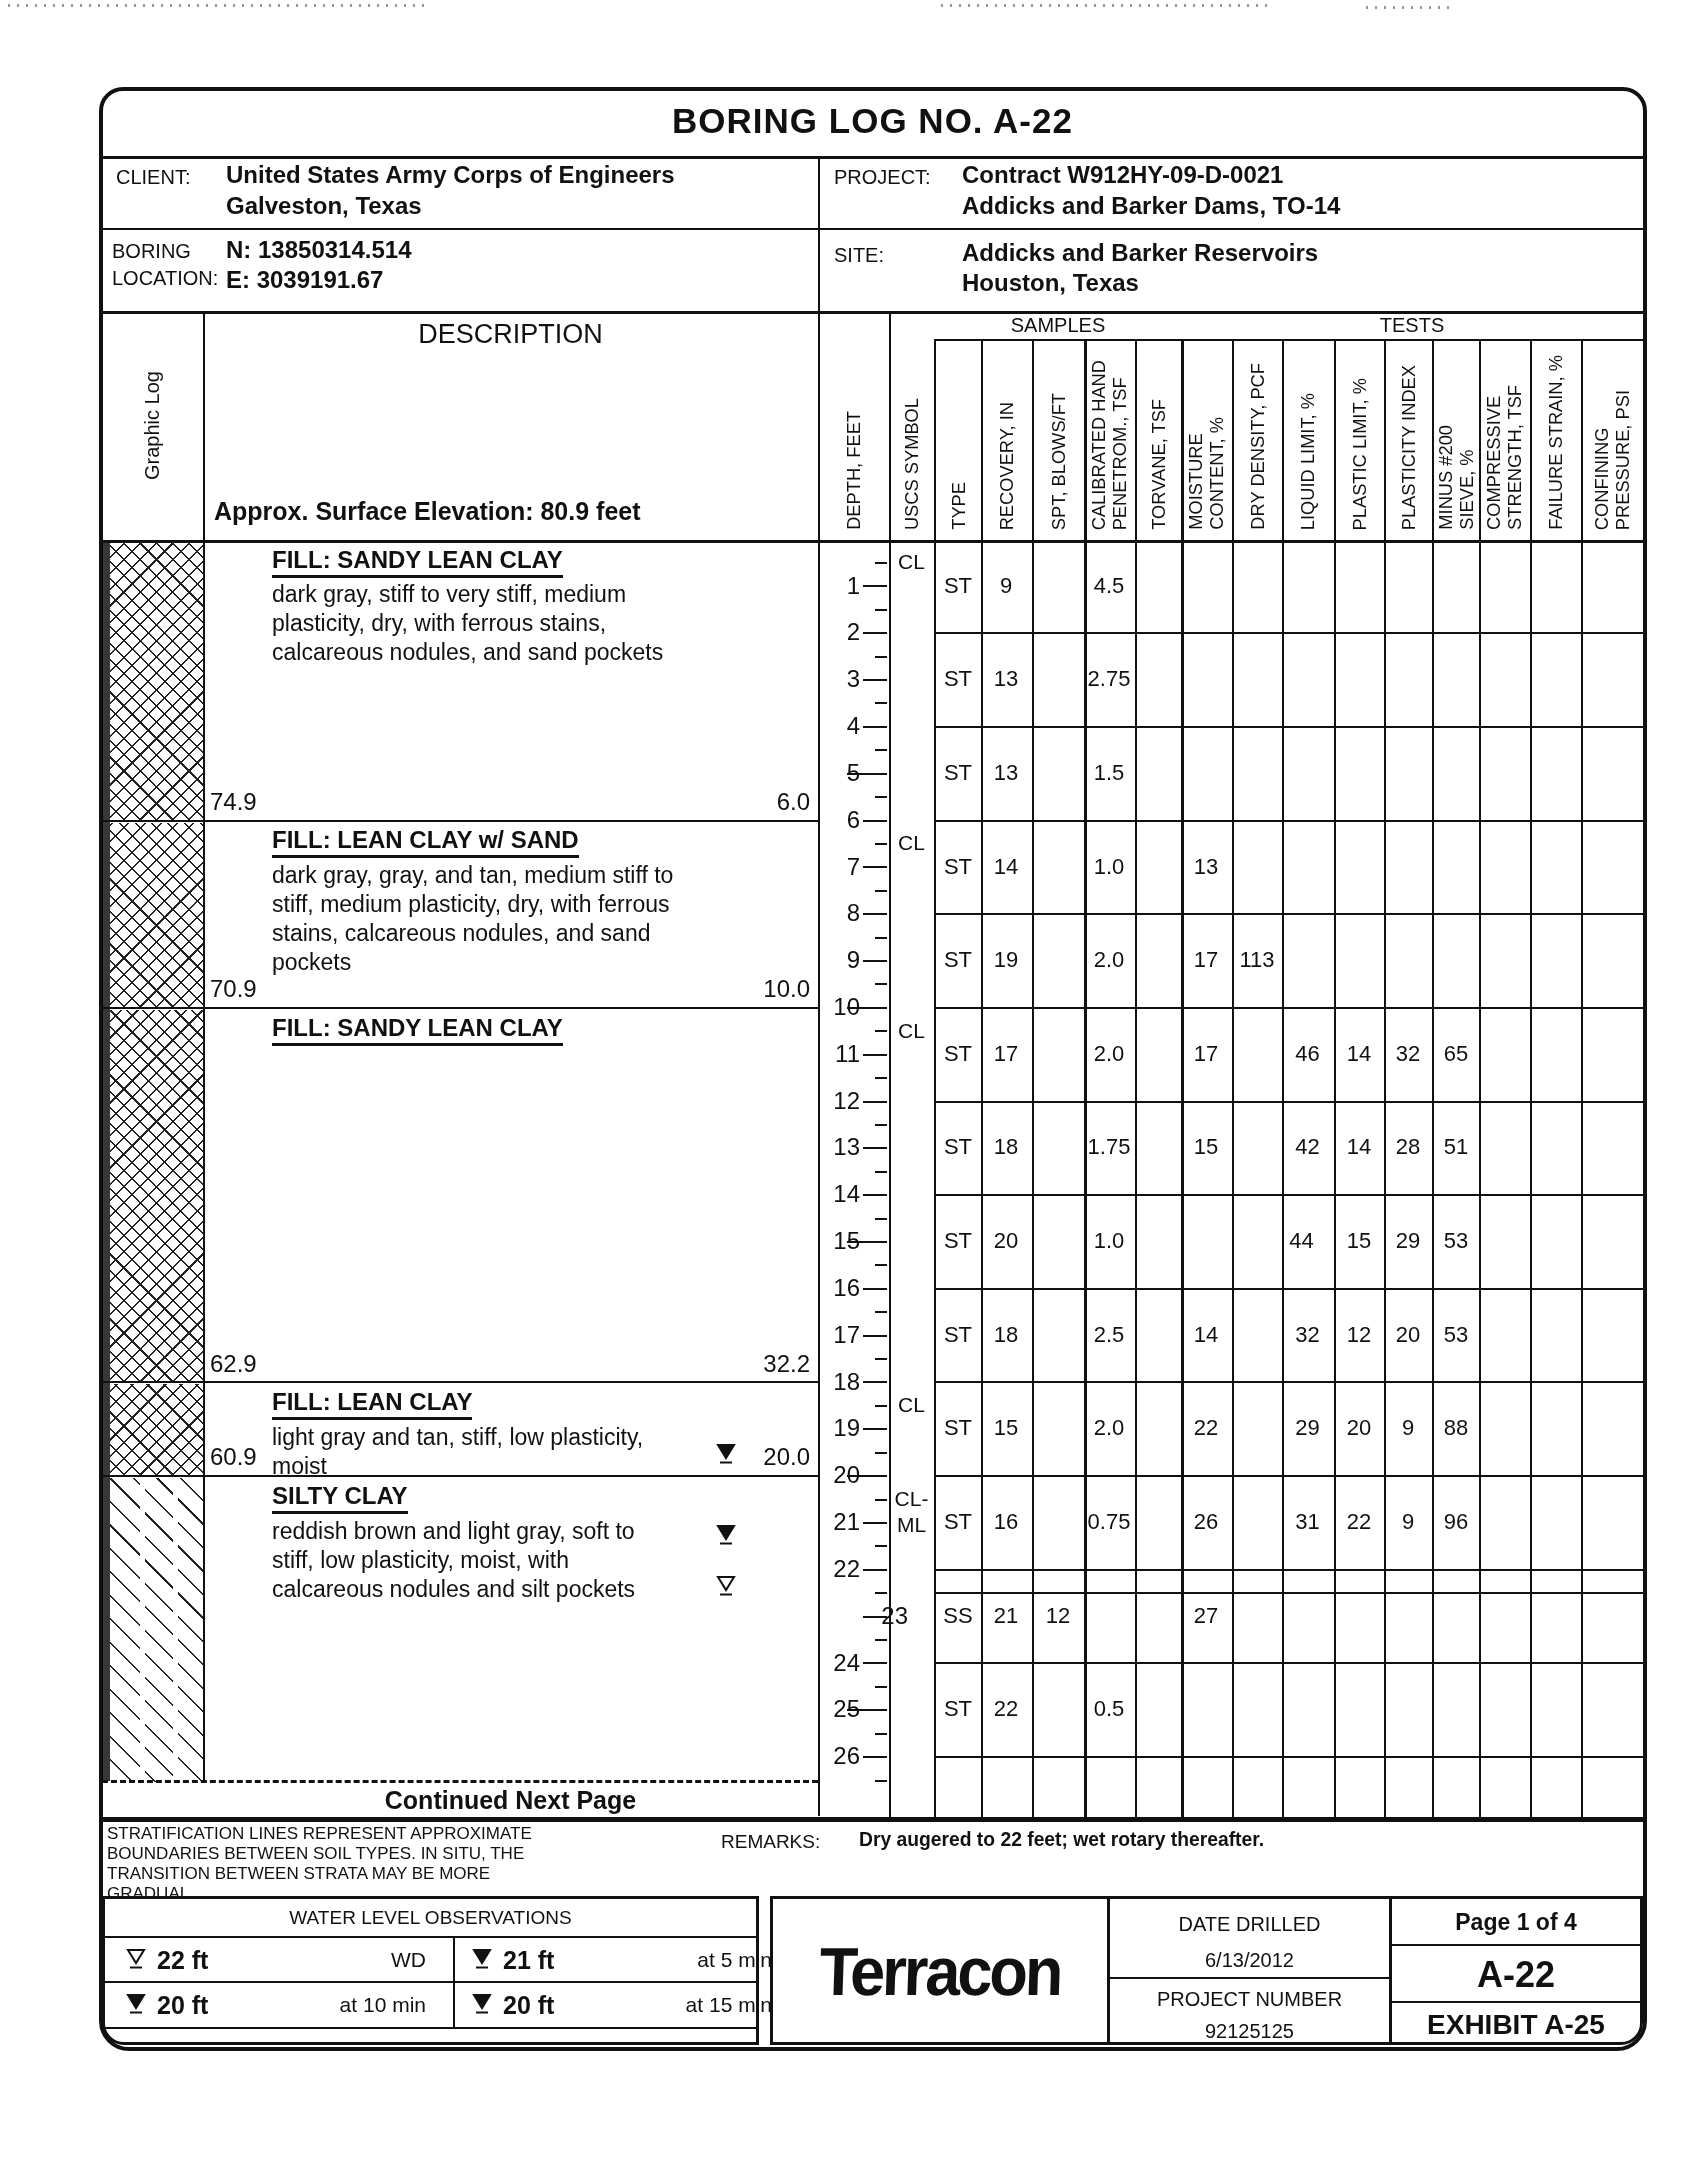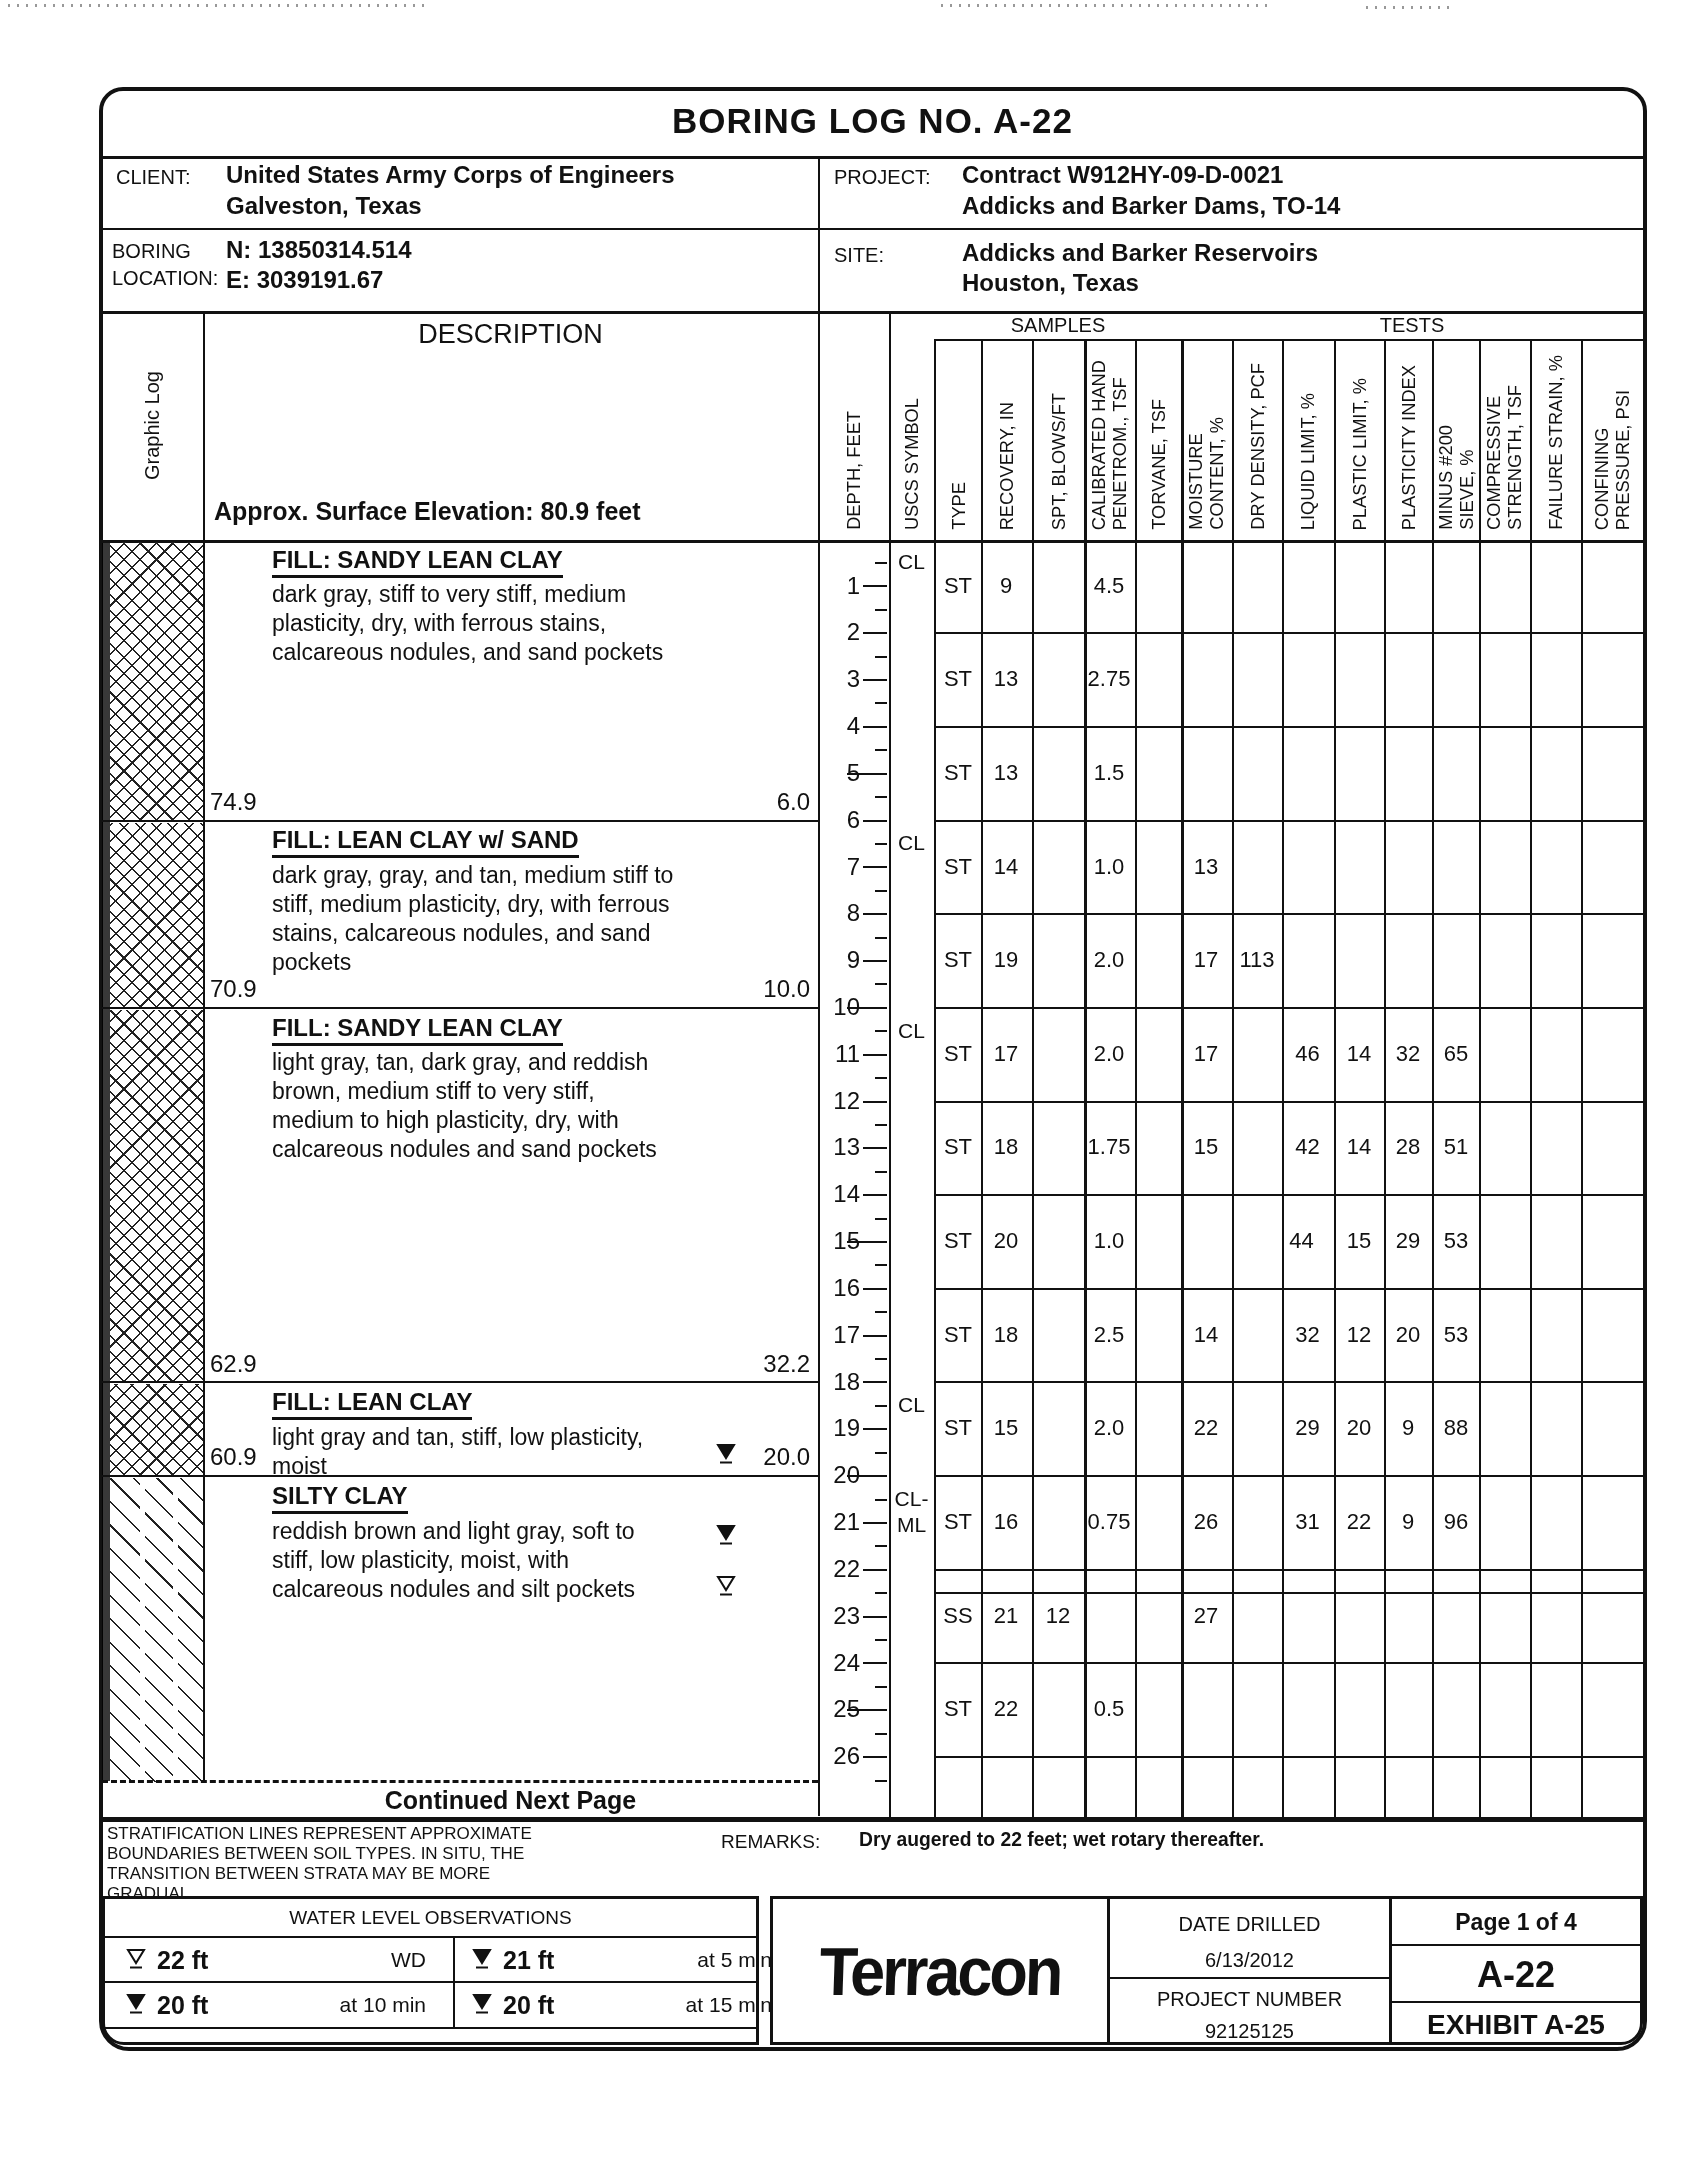--- a/index.html
+++ b/index.html
@@ -260,21 +260,21 @@
     <div class="abs" style="left: 847px; top: 1475px; width: 40px; height: 2px; background: rgb(17, 17, 17);"></div>
     <div class="abs" style="left: 818px; top: 1461px; width: 42px; text-align: right; font-size: 24px;">20</div>
     <div class="abs" style="left: 875px; top: 1499px; width: 12px; height: 2px; background: rgb(17, 17, 17);"></div>
     <div class="abs" style="left: 863px; top: 1522px; width: 24px; height: 2px; background: rgb(17, 17, 17);"></div>
     <div class="abs" style="left: 818px; top: 1508px; width: 42px; text-align: right; font-size: 24px;">21</div>
     <div class="abs" style="left: 875px; top: 1545px; width: 12px; height: 2px; background: rgb(17, 17, 17);"></div>
     <div class="abs" style="left: 863px; top: 1569px; width: 24px; height: 2px; background: rgb(17, 17, 17);"></div>
     <div class="abs" style="left: 818px; top: 1555px; width: 42px; text-align: right; font-size: 24px;">22</div>
     <div class="abs" style="left: 875px; top: 1592px; width: 12px; height: 2px; background: rgb(17, 17, 17);"></div>
     <div class="abs" style="left: 863px; top: 1616px; width: 24px; height: 2px; background: rgb(17, 17, 17);"></div>
-    <div class="abs" style="left: 818px; top: 1602px; width: 42px; text-align: right; font-size: 24px;">23</div>
+    <div class="abs" style="left: 818px; top: 1602px; width: 42px; text-align: right; font-size: 24px; padding-left: 48px;">23</div>
     <div class="abs" style="left: 875px; top: 1639px; width: 12px; height: 2px; background: rgb(17, 17, 17);"></div>
     <div class="abs" style="left: 863px; top: 1662px; width: 24px; height: 2px; background: rgb(17, 17, 17);"></div>
     <div class="abs" style="left: 818px; top: 1649px; width: 42px; text-align: right; font-size: 24px;">24</div>
     <div class="abs" style="left: 875px; top: 1686px; width: 12px; height: 2px; background: rgb(17, 17, 17);"></div>
     <div class="abs" style="left: 847px; top: 1709px; width: 40px; height: 2px; background: rgb(17, 17, 17);"></div>
     <div class="abs" style="left: 818px; top: 1695px; width: 42px; text-align: right; font-size: 24px;">25</div>
     <div class="abs" style="left: 875px; top: 1733px; width: 12px; height: 2px; background: rgb(17, 17, 17);"></div>
     <div class="abs" style="left: 863px; top: 1756px; width: 24px; height: 2px; background: rgb(17, 17, 17);"></div>
     <div class="abs" style="left: 818px; top: 1742px; width: 42px; text-align: right; font-size: 24px;">26</div>
     <div class="abs" style="left: 875px; top: 1780px; width: 12px; height: 2px; background: rgb(17, 17, 17);"></div>
@@ -291,21 +291,20 @@
     <div class="abs" style="left: 210px; top: 975px; font-size: 24px;">70.9</div>
     <div class="abs" style="left: 644px; top: 975px; width: 166px; text-align: right; font-size: 24px;">10.0</div>
     <div class="abs" style="left: 272px; top: 826px; width: 515px;"><span class="layer-title">FILL: LEAN CLAY w/ SAND</span></div>
     <div class="abs" style="left: 272px; top: 861px; width: 408px; font-size: 23px; line-height: 29px;">dark gray, gray, and tan, medium stiff to stiff, medium plasticity, dry, with ferrous stains, calcareous nodules, and sand pockets</div>
     <div class="abs" style="left: 889px; top: 830px; width: 45px; text-align: center; font-size: 21px; line-height: 26px; white-space: pre-line;">CL</div>
     <div class="abs" style="left: 110px; top: 1010px; width: 93px; height: 373px; background-image: repeating-linear-gradient(45deg, transparent 0px, transparent 10px, rgb(34, 34, 34) 10px, rgb(34, 34, 34) 11.5px), repeating-linear-gradient(-45deg, transparent 0px, transparent 10px, rgb(34, 34, 34) 10px, rgb(34, 34, 34) 11.5px);"></div>
     <div class="abs" style="left: 102px; top: 1381px; width: 716px; height: 2px; background: rgb(17, 17, 17);"></div>
     <div class="abs" style="left: 210px; top: 1350px; font-size: 24px;">62.9</div>
     <div class="abs" style="left: 644px; top: 1350px; width: 166px; text-align: right; font-size: 24px;">32.2</div>
     <div class="abs" style="left: 272px; top: 1014px; width: 515px;"><span class="layer-title">FILL: SANDY LEAN CLAY</span></div>
-    <div class="abs" style="left: 272px; top: 1048px; width: 408px; font-size: 23px; line-height: 29px;">light gray, tan, dark gray, and reddish brown, medium stiff to very stiff, medium to high plasticity, dry, with calcareous nodules and sand pockets</div>
     <div class="abs" style="left: 889px; top: 1018px; width: 45px; text-align: center; font-size: 21px; line-height: 26px; white-space: pre-line;">CL</div>
     <div class="abs" style="left: 110px; top: 1384px; width: 93px; height: 92px; background-image: repeating-linear-gradient(45deg, transparent 0px, transparent 10px, rgb(34, 34, 34) 10px, rgb(34, 34, 34) 11.5px), repeating-linear-gradient(-45deg, transparent 0px, transparent 10px, rgb(34, 34, 34) 10px, rgb(34, 34, 34) 11.5px);"></div>
     <div class="abs" style="left: 102px; top: 1475px; width: 716px; height: 2px; background: rgb(17, 17, 17);"></div>
     <div class="abs" style="left: 210px; top: 1443px; font-size: 24px;">60.9</div>
     <div class="abs" style="left: 644px; top: 1443px; width: 166px; text-align: right; font-size: 24px;">20.0</div>
     <div class="abs" style="left: 715px; top: 1442px; width: 22px; height: 23px;"><svg width="22" height="23" viewBox="0 0 22 23">
         <polygon points="3,3 19,3 11,16" fill="#111" stroke="#111" stroke-width="2"></polygon>
         <line x1="5" y1="20.5" x2="17" y2="20.5" stroke="#111" stroke-width="2"></line>
       </svg></div>
     <div class="abs" style="left: 272px; top: 1388px; width: 515px;"><span class="layer-title">FILL: LEAN CLAY</span></div>

